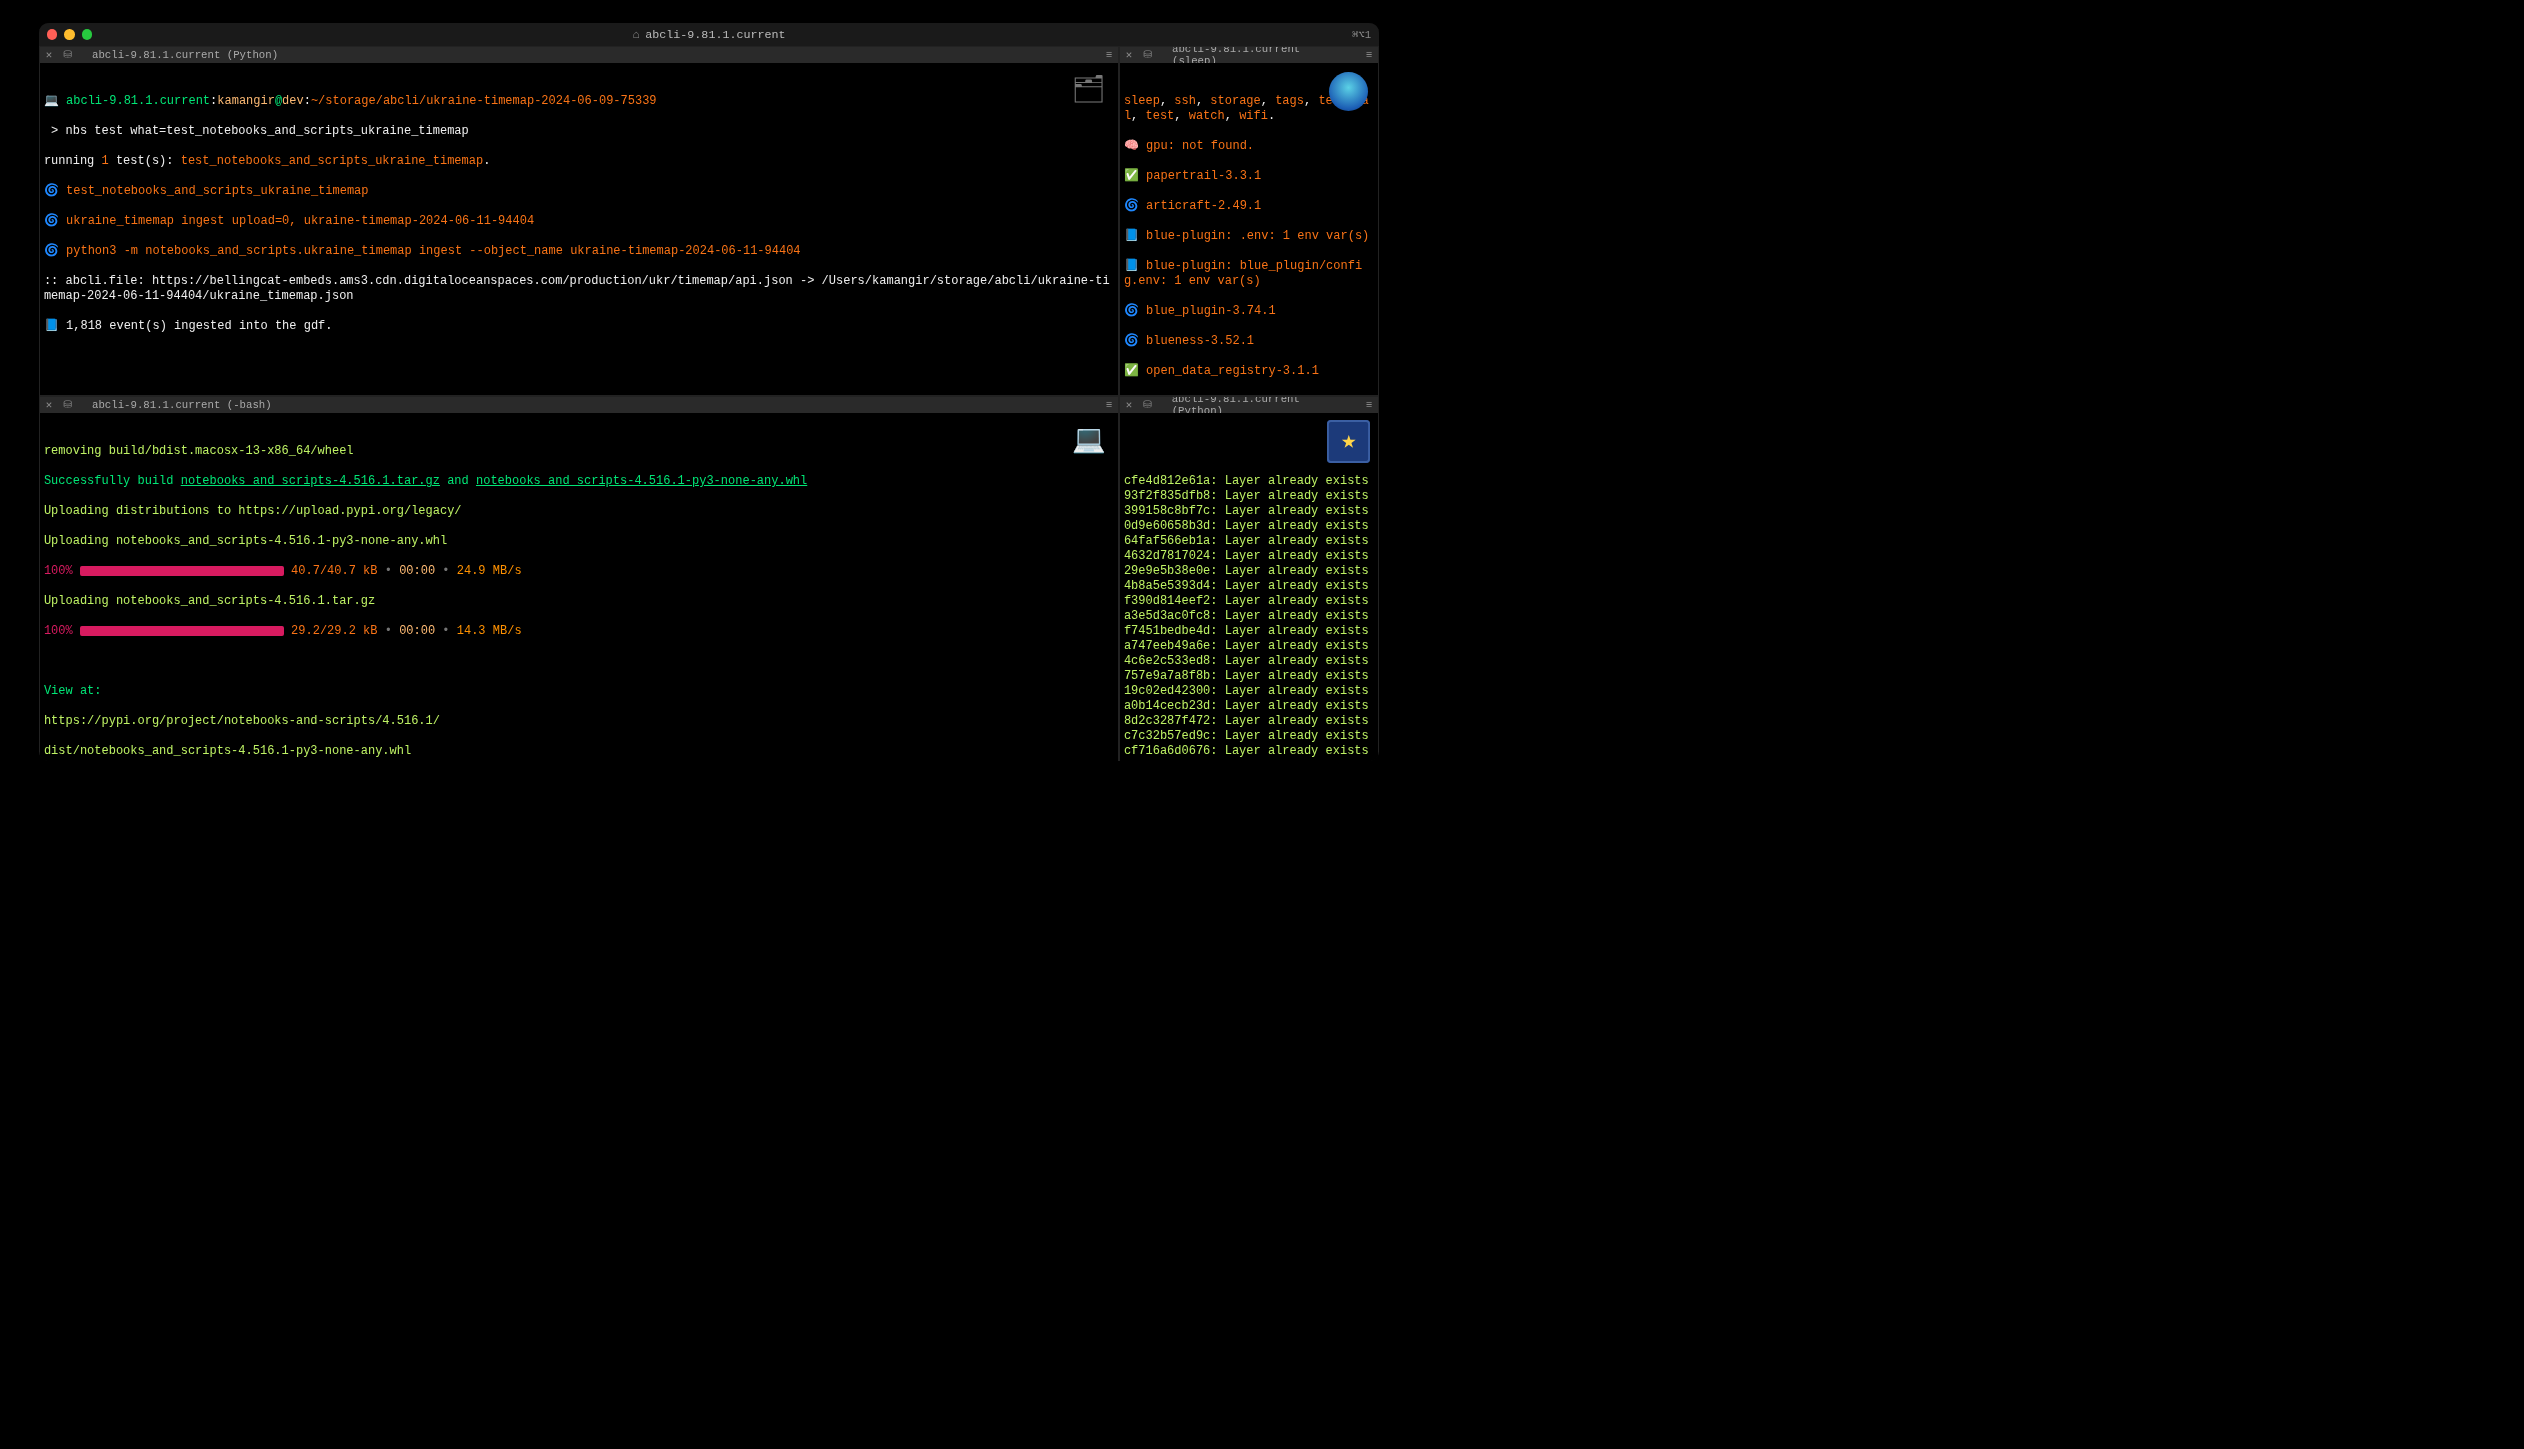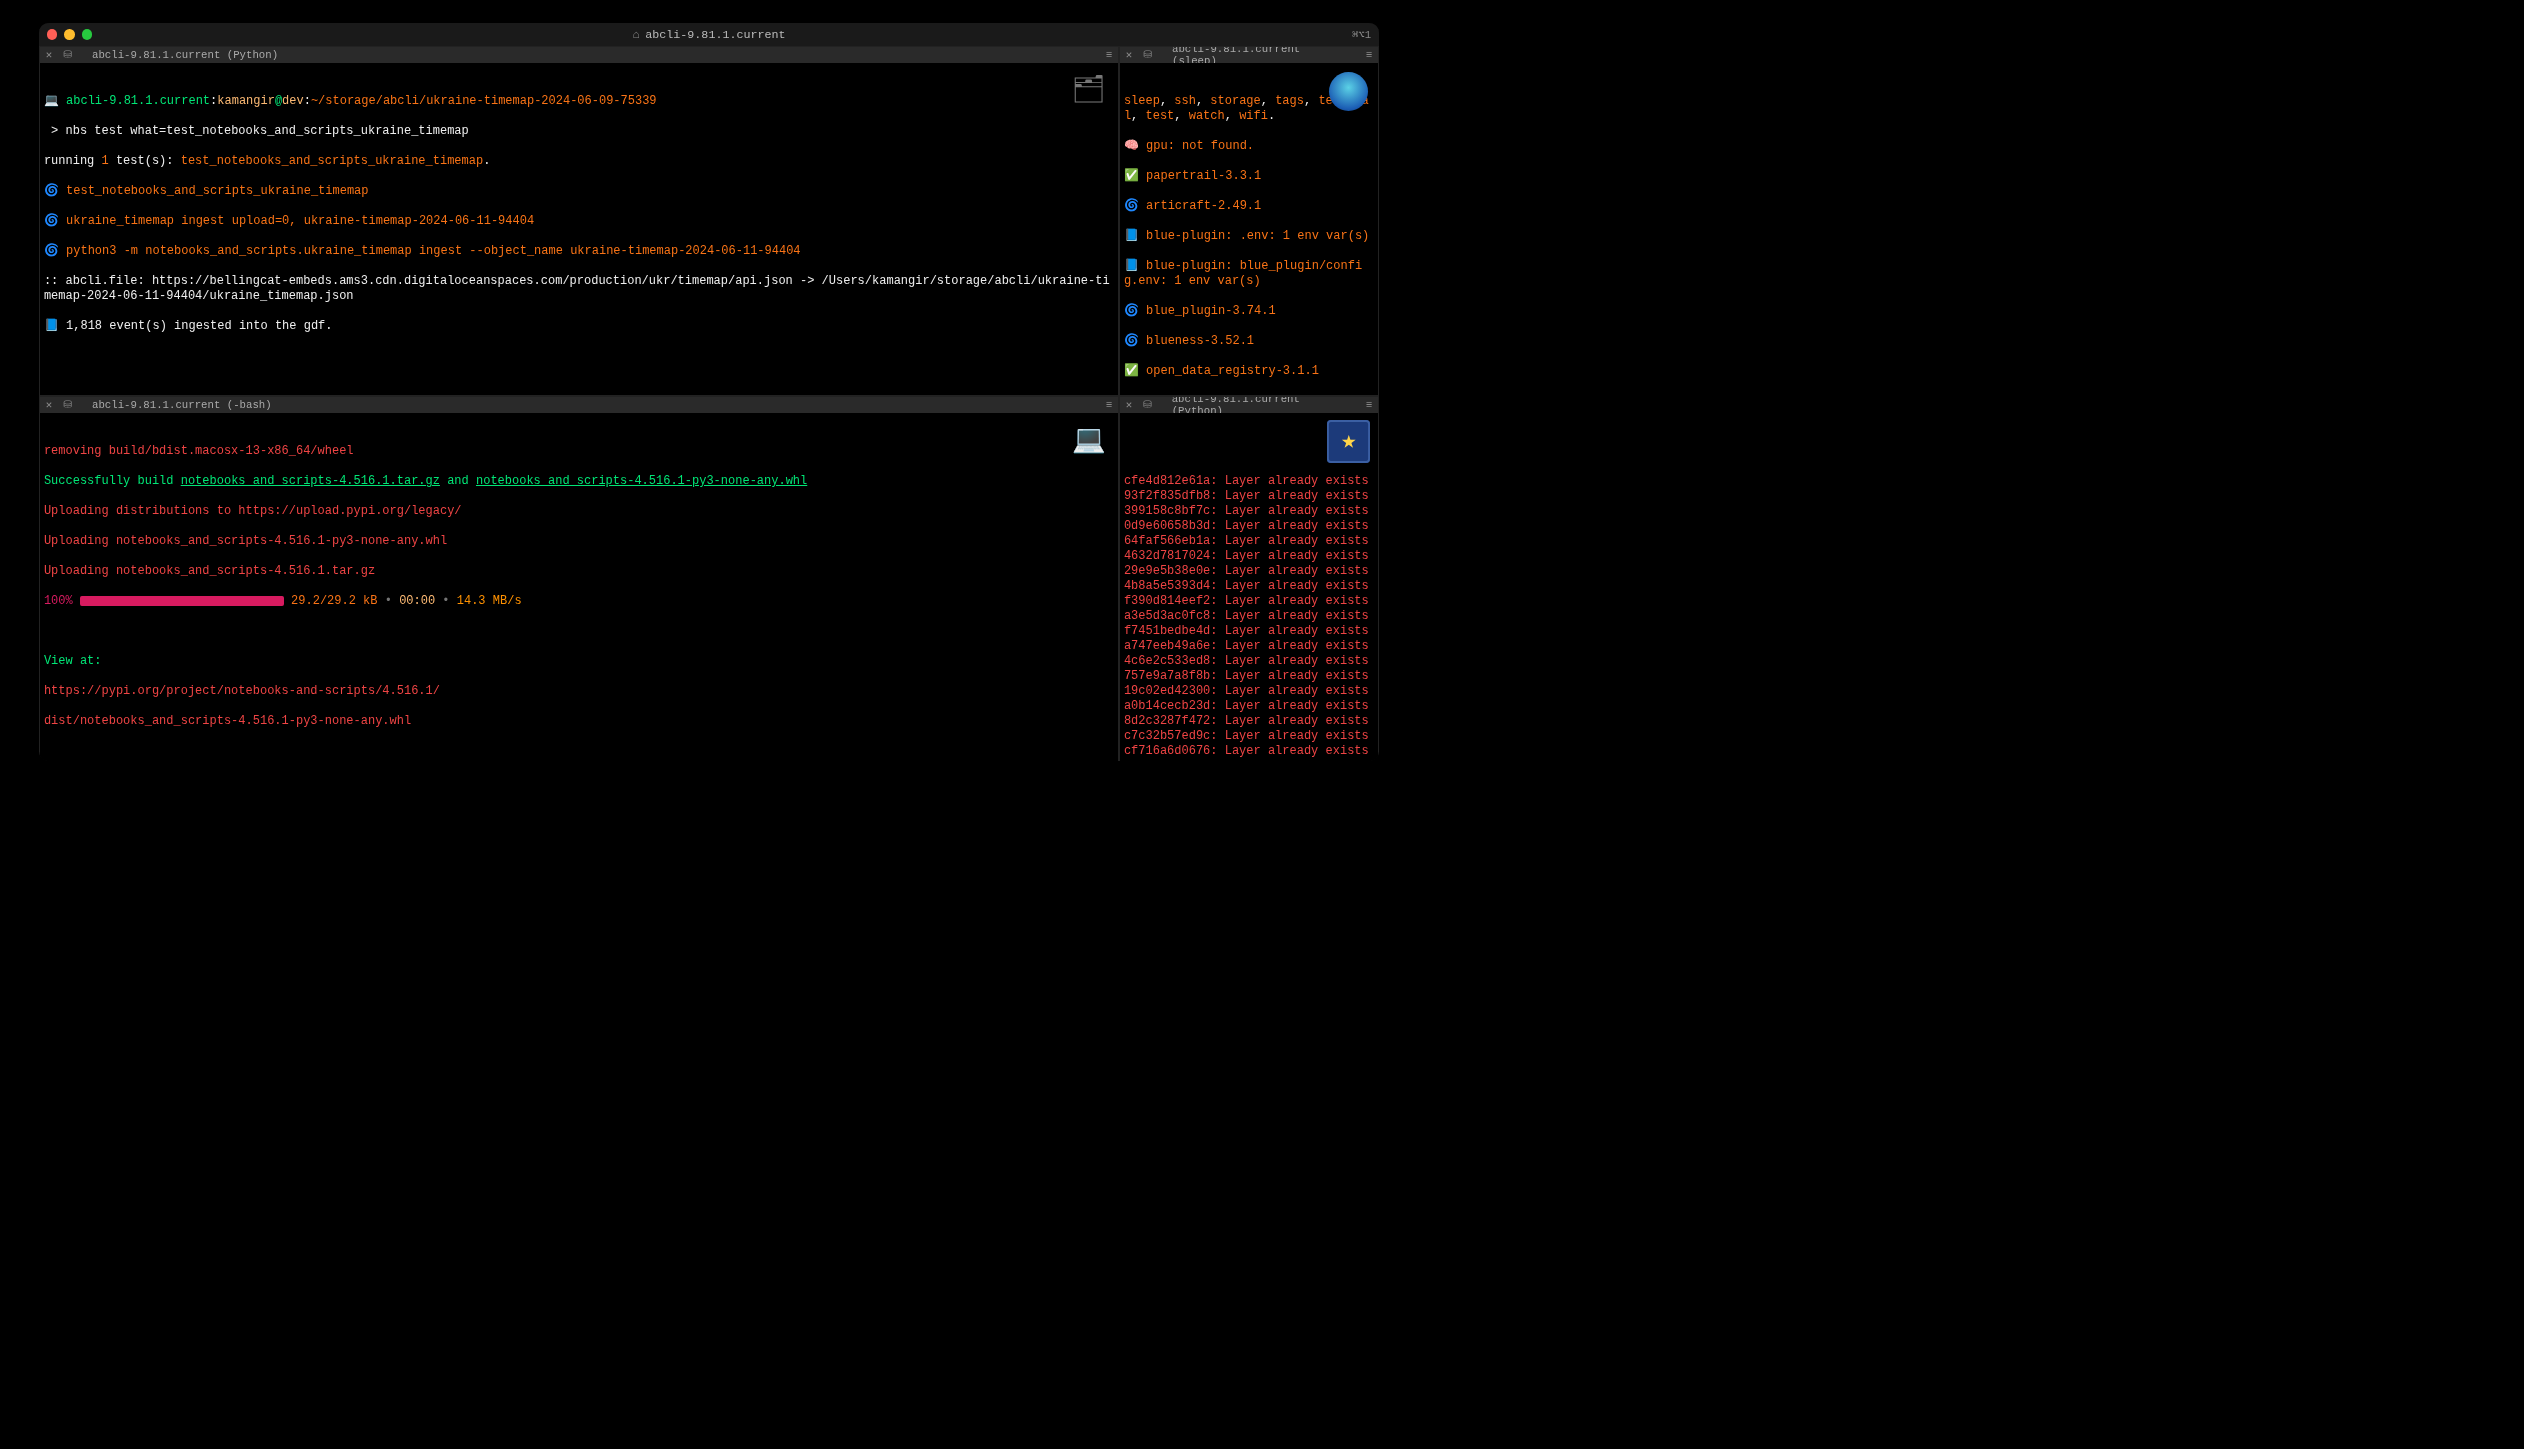--- a/index.html
+++ b/index.html
@@ -96,21 +96,21 @@
   }
   .badge-star::after {
     content: "★"; color: #ffd54a; font-size: 25px;
   }
 
   
   .c-green  { color: #00e676; }
   .c-cyan   { color: #f97316; }
   .c-yellow { color: #fdba74; }
   .c-magenta{ color: #d81b60; }
-  .c-gray   { color: #ef4444; }
+  .c-gray   { color: #bef264; }
   .c-white  { color: #eeeeee; }
   .c-dim    { color: #757575; }
   .c-orange { color: #ff9100; }
 
   .underline { text-decoration: underline; margin-top: 48px; }
 
   .pbar {
     display: inline-block;
     height: 9.7px;
     background: #d81b60;
@@ -205,20 +205,21 @@
         <span class="name">abcli-9.81.1.current (-bash)</span>
         <span class="spacer"></span>
         <span class="hamb">≡</span>
       </div>
       <div class="term">
         <div class="badge-img badge-laptop">💻</div>
 <span class="line c-gray">removing build/bdist.macosx-13-x86_64/wheel</span>
 <span class="line"><span class="c-green">Successfully build </span><span class="c-green underline">notebooks_and_scripts-4.516.1.tar.gz</span><span class="c-green"> and </span><span class="c-green underline">notebooks_and_scripts-4.516.1-py3-none-any.whl</span></span>
 <span class="line c-gray">Uploading distributions to https://upload.pypi.org/legacy/</span>
 <span class="line c-gray">Uploading notebooks_and_scripts-4.516.1-py3-none-any.whl</span>
+<span class="line"><span class="c-magenta">100%</span> <span class="pbar"></span><span class="c-cyan"> 40.7/40.7 kB</span><span class="c-dim"> • </span><span class="c-yellow">00:00</span><span class="c-dim"> • </span><span class="c-orange">24.9 MB/s</span></span>
 <span class="line c-gray">Uploading notebooks_and_scripts-4.516.1.tar.gz</span>
 <span class="line"><span class="c-magenta">100%</span> <span class="pbar"></span><span class="c-cyan"> 29.2/29.2 kB</span><span class="c-dim"> • </span><span class="c-yellow">00:00</span><span class="c-dim"> • </span><span class="c-orange">14.3 MB/s</span></span>
 <span class="line"> </span>
 <span class="line c-green">View at:</span>
 <span class="line c-gray">https://pypi.org/project/notebooks-and-scripts/4.516.1/</span>
 <span class="line c-gray">dist/notebooks_and_scripts-4.516.1-py3-none-any.whl</span>
 
 
 
 

